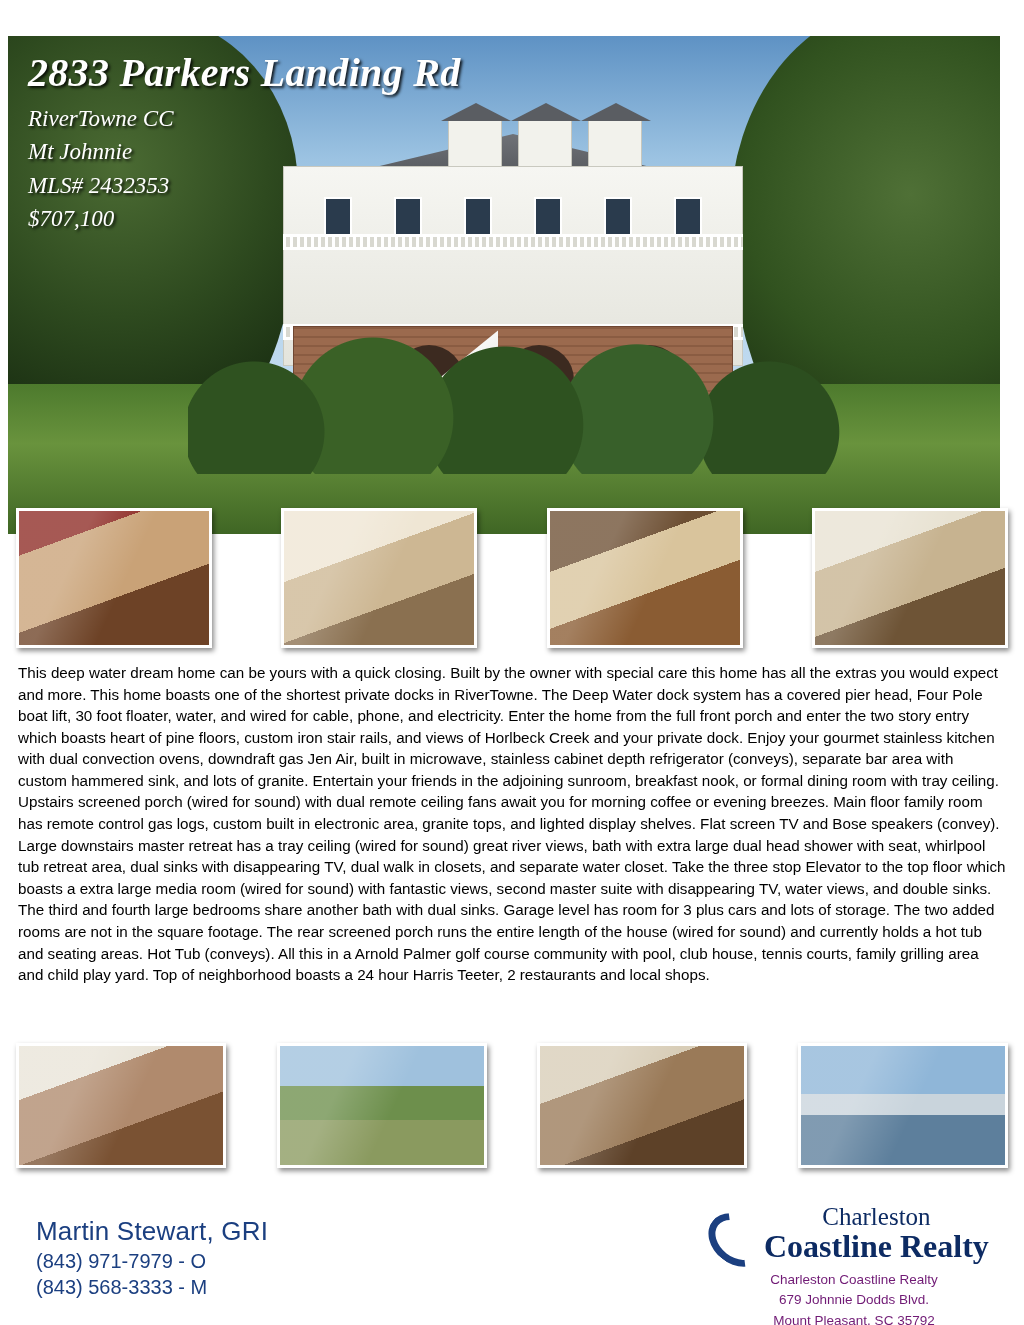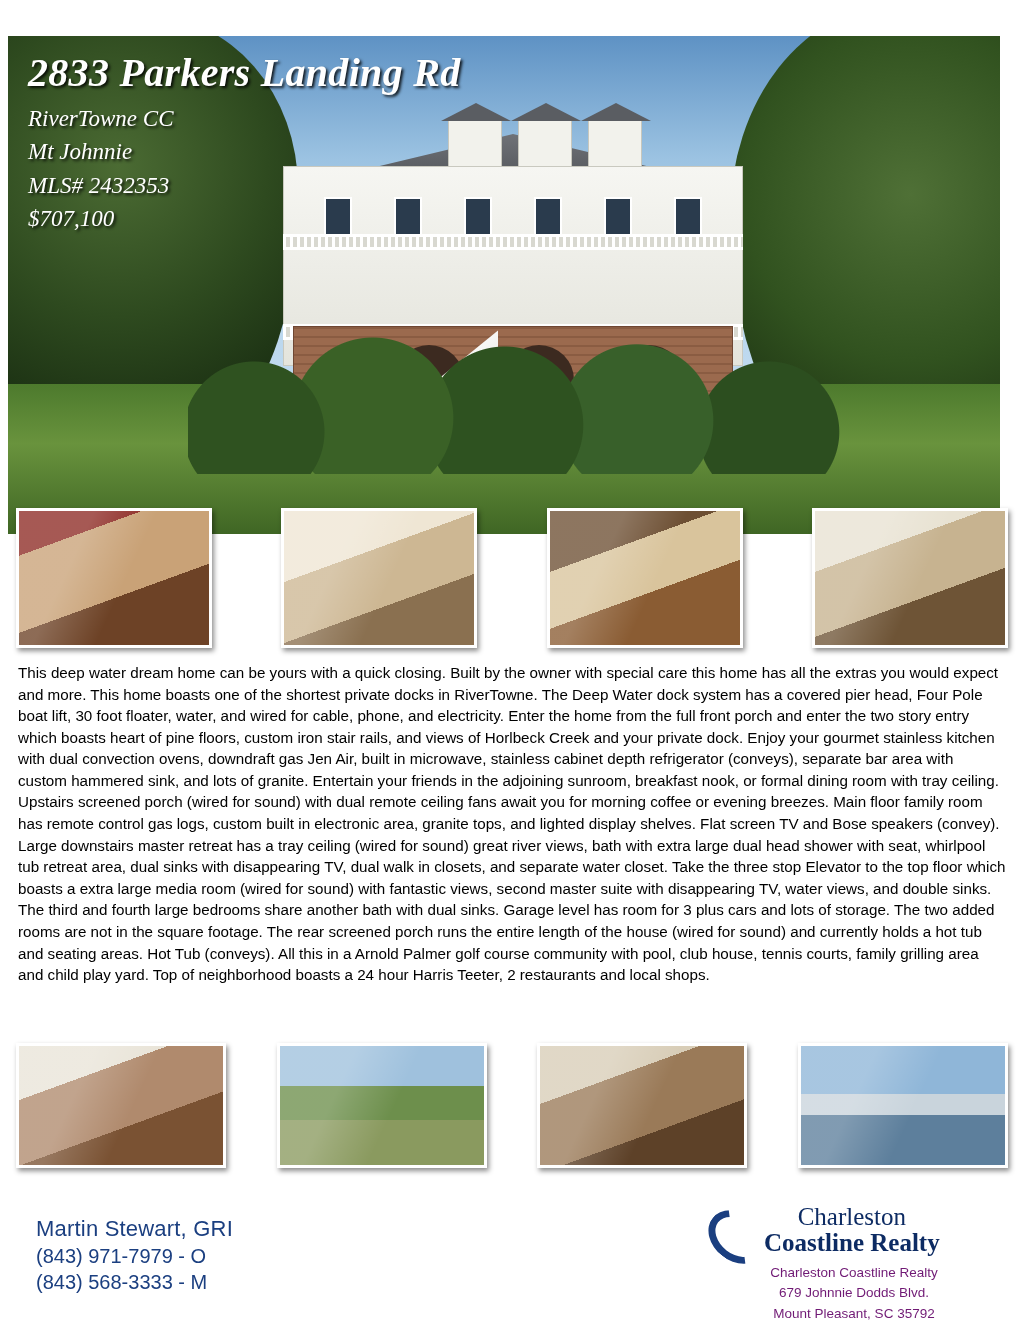--- a/index.html
+++ b/index.html
@@ -149,21 +149,21 @@
     line-height: 1.42;
     text-align: left;
     color: #000000;
   }
 
   
   .agent {
     position: absolute; left: 36px; top: 1216px;
     color: #1b3f80;
   }
-  .agent-name { font-size: 22px; letter-spacing: .2px; }
+  .agent-name { font-size: 26px; letter-spacing: .2px; }
   .agent-phone { font-size: 20px; margin-top: 0; }
   .agent-phone div { margin-top: 3px; }
 
   .brokerage {
     position: absolute; right: 20px; top: 1204px;
     width: 300px; text-align: center;
   }
   .brand-line { display: flex; align-items: center; justify-content: flex-start; }
   .swoosh {
     width: 54px; height: 46px; flex: 0 0 auto; margin-right: 6px;
@@ -173,21 +173,21 @@
     content: ""; position: absolute; left: 2px; top: 6px;
     width: 48px; height: 34px;
     border: 7px solid #1b3f80;
     border-radius: 50%;
     border-right-color: transparent;
     border-top-color: transparent;
     transform: rotate(38deg);
   }
   .brand-text { text-align: center; font-family: "Liberation Serif", serif; color: #0d2b63; }
   .brand-text .l1 { font-size: 25px; line-height: 1.02; }
-  .brand-text .l2 { font-size: 25px; line-height: 1.02; font-weight: bold; }
+  .brand-text .l2 { font-size: 32px; line-height: 1.02; font-weight: bold; }
   .brokerage-addr {
     margin-top: 8px; font-size: 13.5px; color: #701a75; line-height: 1.5;
   }
 </style>
 </head>
 <body>
 
 <div class="page">
 
   <div class="hero">

